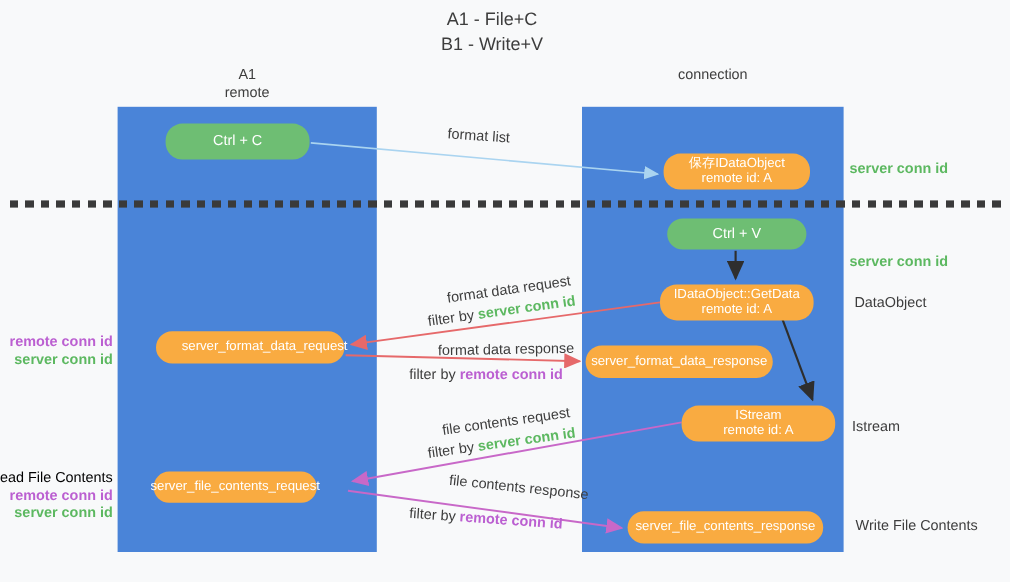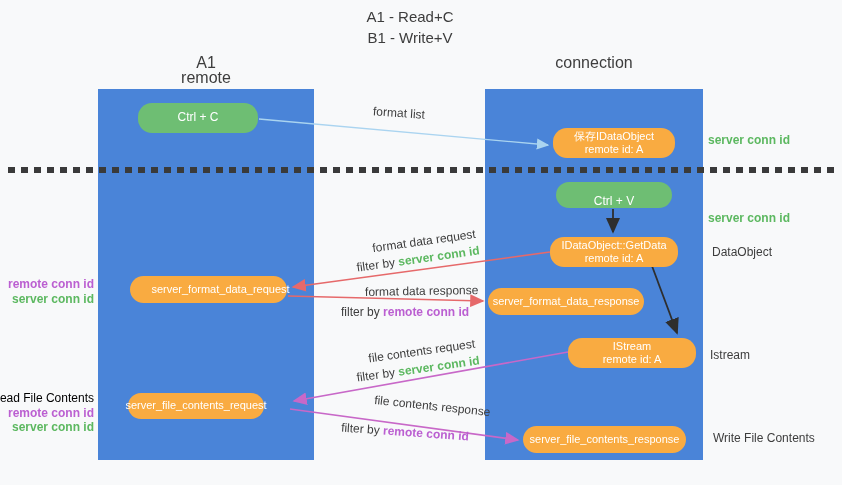--- a/index.html
+++ b/index.html
@@ -7,21 +7,21 @@
     --node-text:#ffffff; --text-dark:#3d3d3d; --text-green:#5cb860; --text-purple:#bb5fd1;
     --arrow-blue:#aad4f0; --arrow-red:#e6696a; --arrow-purple:#c868c8; --arrow-black:#2e2e2e;
     --dotted-line:#3a3a3a;
   }
   *{margin:0;padding:0;box-sizing:border-box;}
   body{width:842px;height:485px;background:var(--background);
        font-family:"Liberation Sans","DejaVu Sans",sans-serif;overflow:hidden;}
   .canvas{position:relative;width:842px;height:485px;}
   .title{position:absolute;left:310px;top:6px;width:200px;text-align:center;
          font-size:15px;line-height:21px;color:var(--text-dark);}
-  .lane-header{position:absolute;text-align:center;font-size:16px;line-height:15px;color:var(--text-dark);}
+  .lane-header{position:absolute;text-align:center;font-size:12px;line-height:15px;color:var(--text-dark);}
   .lane{position:absolute;top:89px;height:371px;background:var(--lane-blue);}
   .lane-a1{left:98px;width:216px;}
   .lane-b1{left:485px;width:218px;}
   .dotted{position:absolute;left:8px;top:167px;width:828px;height:6px;
           background:repeating-linear-gradient(to right,var(--dotted-line) 0 7px,transparent 7px 13px);}
   .arrows{position:absolute;left:0;top:0;pointer-events:none;}
   .s-blue{stroke:var(--arrow-blue);stroke-width:1.4;}
   .s-red{stroke:var(--arrow-red);stroke-width:1.6;}
   .s-purple{stroke:var(--arrow-purple);stroke-width:1.6;}
   .s-black{stroke:var(--arrow-black);stroke-width:1.8;}
@@ -36,21 +36,21 @@
   .left-group{position:absolute;right:748px;text-align:right;font-size:12px;line-height:14.5px;white-space:nowrap;}
   .id-green{color:var(--text-green);font-weight:bold;}
   .id-purple{color:var(--text-purple);font-weight:bold;}
 </style>
 </head>
 <body>
 
 <div class="canvas">
 
   <div class="title">
-    <div>A1 - Read+C</div>
+    <div>A1 - File+C</div>
     <div>B1 - Write+V</div>
   </div>
 
   <div class="lane-header" style="left:98px;top:55px;width:216px;">
     <div>A1</div>
     <div>remote</div>
   </div>
   <div class="lane-header" style="left:485px;top:55px;width:218px;">
     <div>connection</div>
   </div>
@@ -86,21 +86,21 @@
 
   <div class="node green" style="left:138px;top:103px;width:120px;height:30px;">
     <div>Ctrl + C</div>
   </div>
 
   <div class="node orange" style="left:553px;top:128px;width:122px;height:30px;">
     <div>保存IDataObject</div>
     <div>remote id: A</div>
   </div>
 
-  <div class="node green" style="left:556px;top:182px;width:116px;height:26px;justify-content:flex-end;">
+  <div class="node green" style="left:556px;top:182px;width:116px;height:26px;">
     <div>Ctrl + V</div>
   </div>
 
   <div class="node orange" style="left:550px;top:237px;width:128px;height:30px;">
     <div>IDataObject::GetData</div>
     <div>remote id: A</div>
   </div>
 
   <div class="node orange" style="left:130px;top:276px;width:157px;height:27px;padding-left:24px;">
     <div>server_format_data_request</div>

